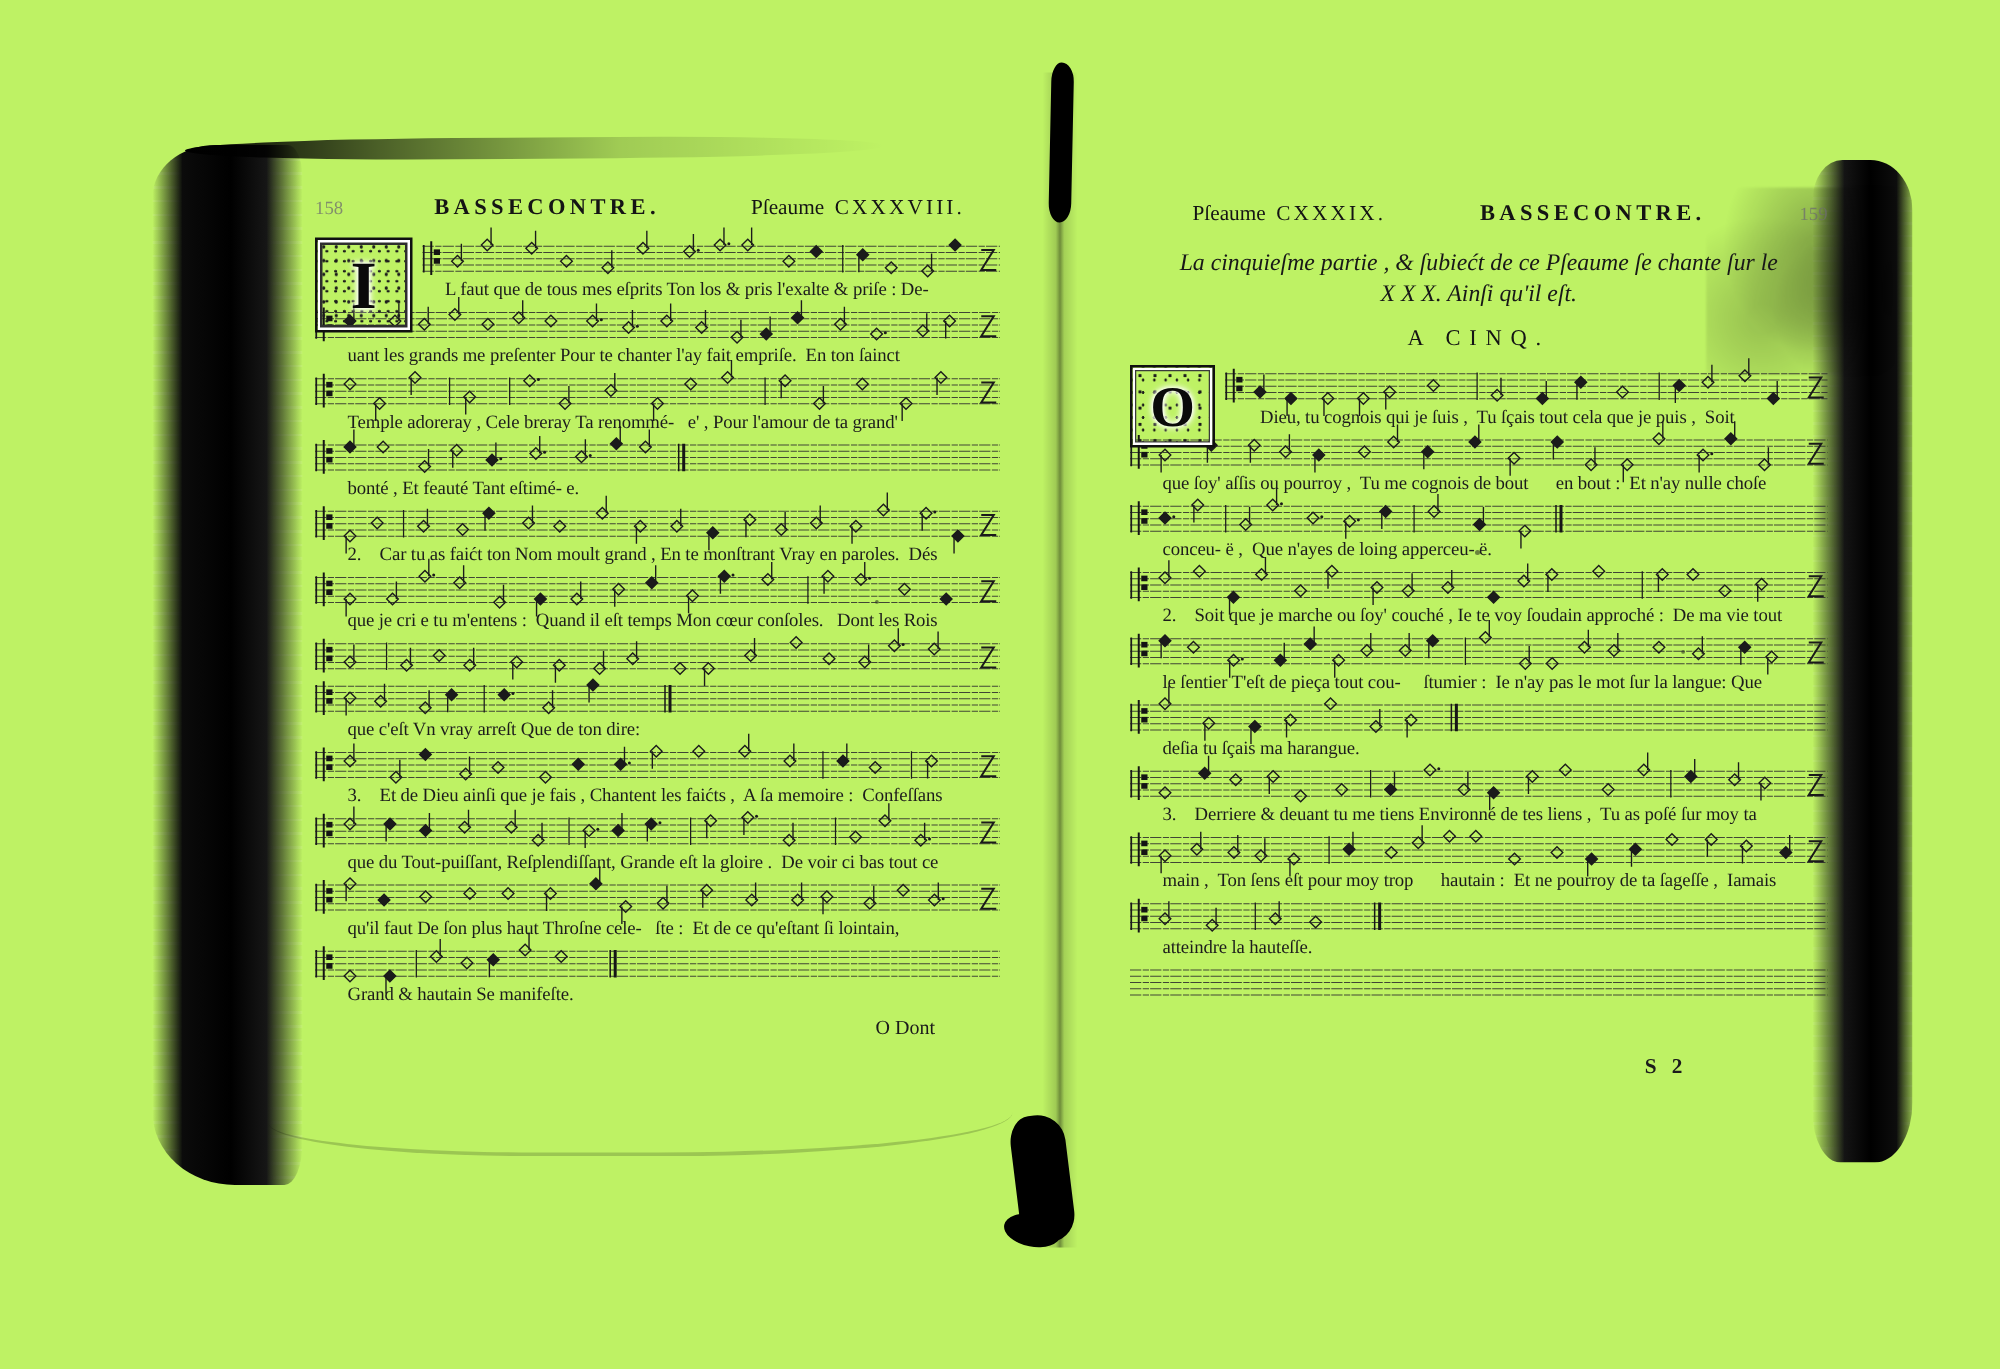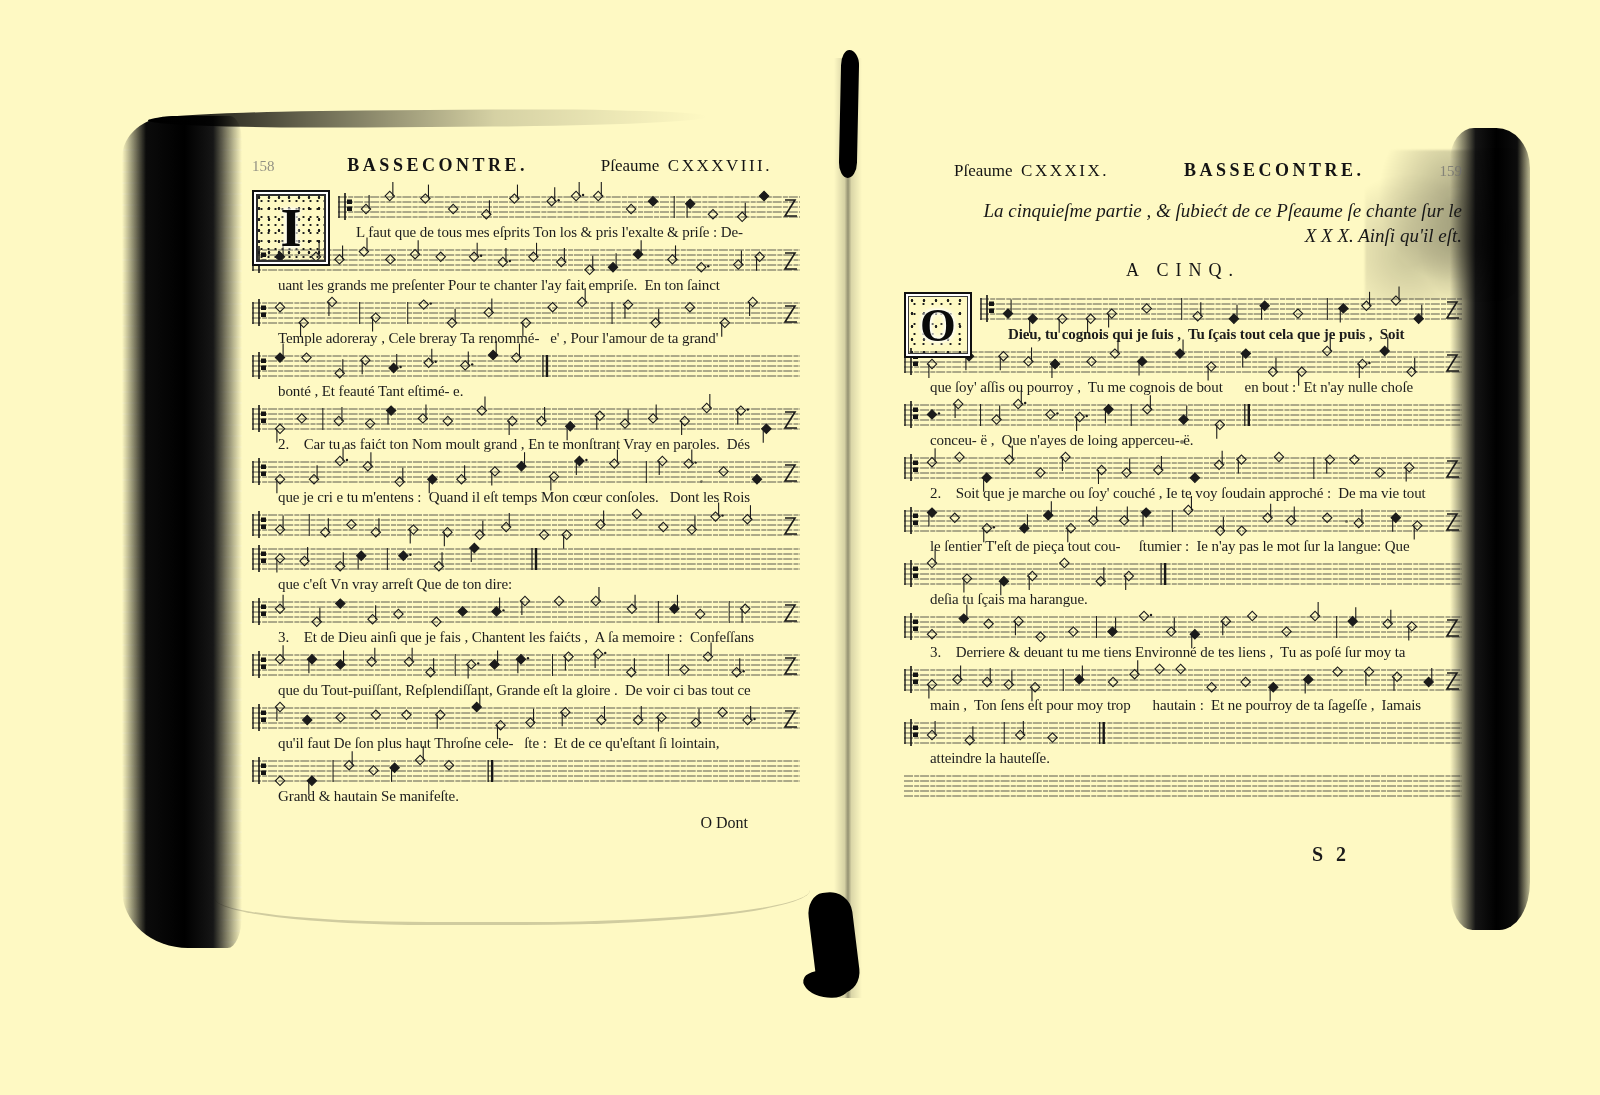--- a/index.html
+++ b/index.html
@@ -1,19 +1,19 @@
 <!DOCTYPE html>
 <html><head>
 <meta charset="utf-8">
 <style>
   html,body{margin:0;padding:0;background:#ffffff;}
   body{width:1600px;height:1095px;overflow:hidden;position:relative;
        font-family:"Liberation Serif", serif;color:#1b1b1b;}
 
-  .scan{position:absolute;inset:0;background:#fef9c3;}
+  .scan{position:absolute;inset:0;background:#bef264;}
 
   
   .edge-left{position:absolute;left:122px;top:116px;width:120px;height:832px;
     background:linear-gradient(90deg, rgba(0,0,0,0) 0%, #0b0b0b 20%, #000 52%, #161616 76%, rgba(0,0,0,0) 100%),
                repeating-linear-gradient(180deg, rgba(255,255,255,.10) 0 2px, rgba(0,0,0,0) 2px 11px);
     border-radius:42% 10% 12% 55% / 5% 3% 4% 7%;}
   .edge-topleft{position:absolute;left:148px;top:110px;width:560px;height:17px;
     background:linear-gradient(90deg,#000 0%, rgba(0,0,0,.6) 28%, rgba(0,0,0,.16) 62%, rgba(0,0,0,0) 100%);
     border-radius:50%/65%;transform:rotate(-.4deg);}
   .edge-right{position:absolute;left:1450px;top:128px;width:80px;height:802px;
@@ -43,21 +43,21 @@
   .page-right{left:904px;top:160px;width:558px;height:730px;}
 
   .pg-header{display:flex;align-items:baseline;height:34px;font-size:18px;color:#141414;}
   .running-title{letter-spacing:3.5px;font-weight:bold;}
   .psalm-label{font-size:17px;}
   .psalm-label .numeral{letter-spacing:2.5px;}
   .pagenum{font-size:15px;}
   .pagenum.faint{color:#6e6e6e;opacity:.75;}
   .pg-header .sp{flex:1;}
 
-  .subtitle{text-align:right;font-style:italic;font-size:19px;line-height:25px;color:#181818;margin-top:4px;}
+  .subtitle{text-align:center;font-style:italic;font-size:19px;line-height:25px;color:#181818;margin-top:4px;}
   .section-heading{text-align:center;font-size:18px;letter-spacing:7px;margin:12px 0 10px 0;color:#141414;}
 
   .systems{position:relative;}
   .system{position:relative;}
   .staff{height:34px;position:relative;}
   .staff svg{overflow:visible;display:block;}
   .lyric{height:19px;font-size:15px;line-height:18px;white-space:pre;overflow:hidden;
          padding-left:26px;color:#1c1c1c;letter-spacing:-.1px;}
 
   .dropcap{position:absolute;left:0;top:1px;width:74px;height:72px;z-index:2;
@@ -65,21 +65,21 @@
     border:2px solid #101010;box-shadow:inset 0 0 0 2px #fff, inset 0 0 0 4px #2e2e2e;
     background-image:radial-gradient(circle,#1c1c1c 1.1px,rgba(0,0,0,0) 1.6px),
                      radial-gradient(circle,#1c1c1c .9px,rgba(0,0,0,0) 1.3px);
     background-size:10px 11px,7px 8px;background-position:0 0,4px 5px;
     font-weight:bold;font-size:54px;color:#0a0a0a;
     text-shadow:0 0 3px #fff,0 0 5px #fff,0 0 7px #fff;}
   .dropcap.o-cap{width:64px;height:62px;font-size:46px;
     background-size:12px 13px,9px 10px;box-shadow:inset 0 0 0 2px #fff, inset 0 0 0 3px #3a3a3a;}
 
   .catchword{text-align:right;padding-right:52px;font-size:16px;margin-top:8px;}
-  .signature-mark{text-align:right;padding-right:112px;font-size:20px;font-weight:bold;margin-top:22px;letter-spacing:4px;}
+  .signature-mark{text-align:right;padding-right:112px;font-size:17px;font-weight:bold;margin-top:22px;letter-spacing:4px;}
 </style>
 </head>
 <body>
 
 <div class="scan">
 
   <div class="edge-left"></div>
   <div class="edge-topleft"></div>
   <div class="edge-right"></div>
   <div class="spine-shadow"></div>
@@ -695,21 +695,21 @@
               <line x1="360.2720451394897" y1="17.4" x2="360.2720451394897" y2="31.4" stroke="#1b1b1b" stroke-width="1.1"></line>
               <rect x="383.12018850912347" y="11.5" width="6.6" height="6.6" fill="none" stroke="#1b1b1b" stroke-width="1.1" transform="rotate(45 386.4201885091235 14.8)"></rect>
               <line x1="389.5201885091235" y1="14.8" x2="389.5201885091235" y2="0.8000000000000007" stroke="#1b1b1b" stroke-width="1.1"></line>
               <rect x="412.6359978418499" y="6.3" width="6.6" height="6.6" fill="none" stroke="#1b1b1b" stroke-width="1.1" transform="rotate(45 415.93599784184994 9.6)"></rect>
               <line x1="419.03599784184996" y1="9.6" x2="419.03599784184996" y2="-4.4" stroke="#1b1b1b" stroke-width="1.1"></line>
               <rect x="435.36212977034137" y="24.5" width="6.6" height="6.6" fill="#1b1b1b" stroke="#1b1b1b" stroke-width="1.1" transform="rotate(45 438.6621297703414 27.8)"></rect>
               <line x1="441.7621297703414" y1="27.8" x2="441.7621297703414" y2="13.8" stroke="#1b1b1b" stroke-width="1.1"></line>
               <path d="M467,11 L477,11 L467,27 L479,27" stroke="#1a1a1a" stroke-width="1.6" fill="none"></path>
             </svg>
           </div>
-          <div class="lyric" style="padding-left: 104px; font-weight: bold;">Dieu, tu cognois qui je ſuis ,  Tu ſçais tout cela que je puis ,  Soit</div>
+          <div class="lyric" style="padding-left: 104px;">Dieu, tu cognois qui je ſuis ,  Tu ſçais tout cela que je puis ,  Soit</div>
         </div>
         <div class="system">
           <div class="staff">
             <svg width="558" height="34" viewBox="0 0 558 34">
               <line x1="0" y1="8" x2="558" y2="8" stroke="#2f2f2f" stroke-width="0.9" stroke-dasharray="9 1.2 5 .9" opacity="0.88"></line>
               <line x1="0" y1="13" x2="558" y2="13" stroke="#2f2f2f" stroke-width="0.9" stroke-dasharray="9 1.2 5 .9" opacity="0.88"></line>
               <line x1="0" y1="18" x2="558" y2="18" stroke="#2f2f2f" stroke-width="0.9" stroke-dasharray="9 1.2 5 .9" opacity="0.88"></line>
               <line x1="0" y1="23" x2="558" y2="23" stroke="#2f2f2f" stroke-width="0.9" stroke-dasharray="9 1.2 5 .9" opacity="0.88"></line>
               <line x1="0" y1="28" x2="558" y2="28" stroke="#2f2f2f" stroke-width="0.9" stroke-dasharray="9 1.2 5 .9" opacity="0.88"></line>
               <line x1="1" y1="7" x2="1" y2="29" stroke="#1a1a1a" stroke-width="1.4"></line>

